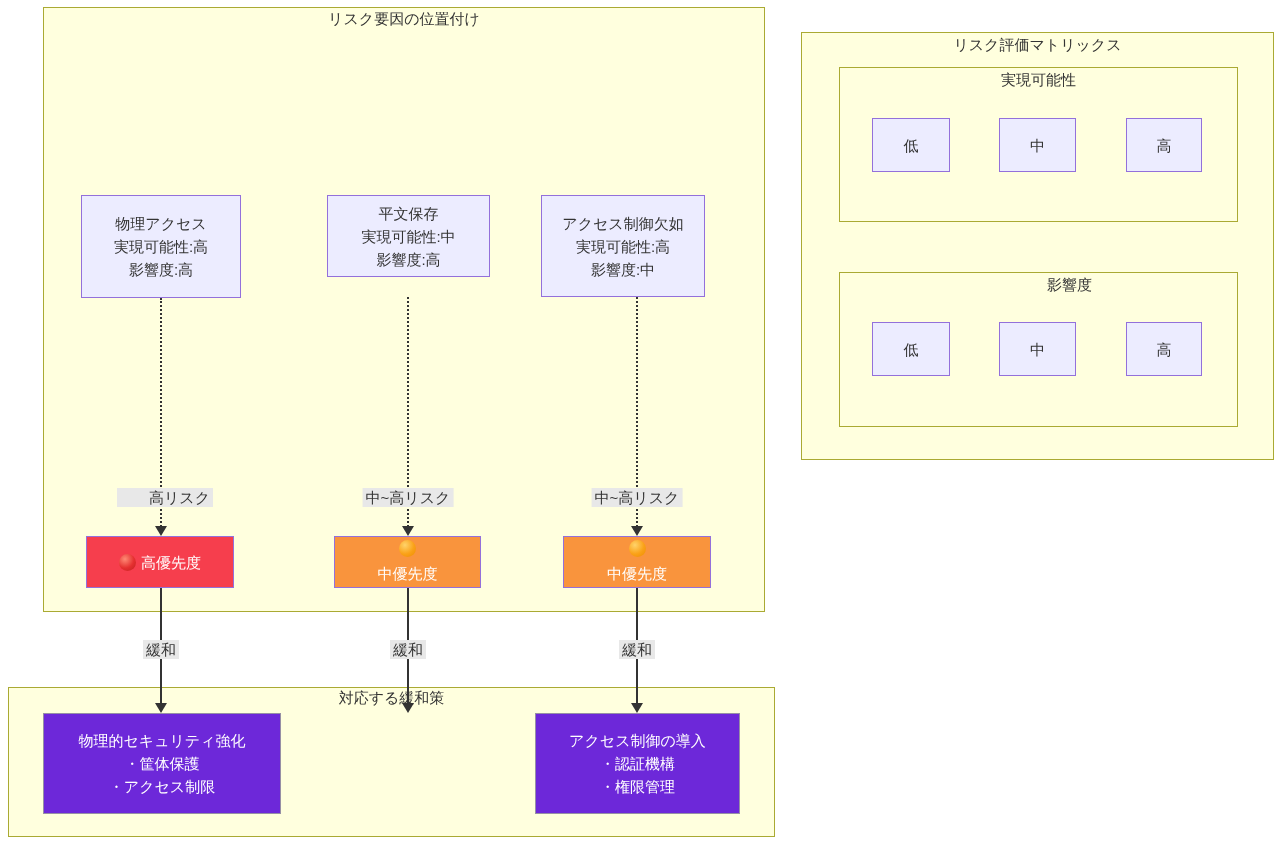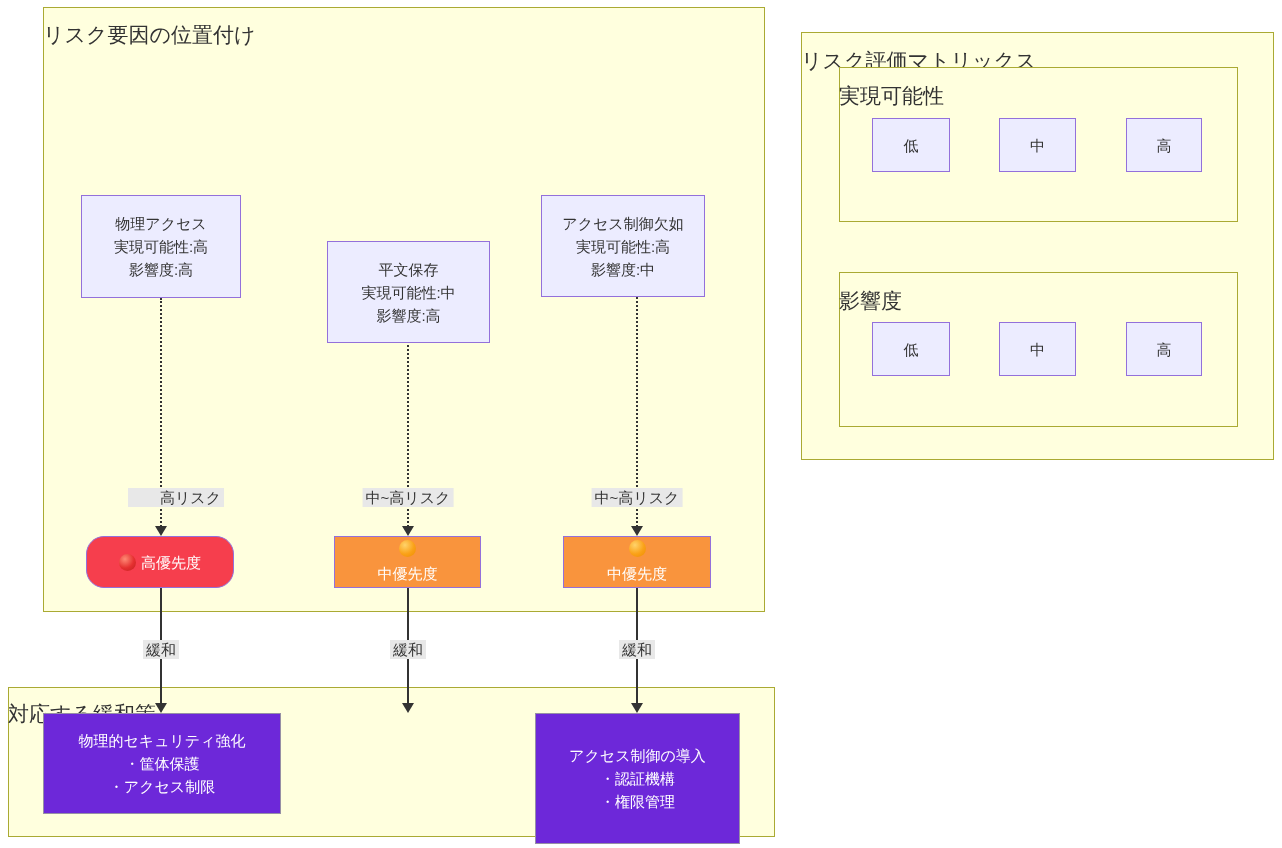--- a/index.html
+++ b/index.html
@@ -4,21 +4,21 @@
 <style>
   html,body{margin:0;padding:0;background:#ffffff;}
   .stage{
     position:relative;width:1282px;height:848px;background:#ffffff;overflow:hidden;
     font-family:"Liberation Sans","DejaVu Sans",sans-serif;color:#333333;
   }
   .container{
     position:absolute;background:#ffffde;border:1px solid #aaaa33;box-sizing:border-box;
   }
   .ctitle{
-    position:absolute;font-size:21px;color:#333333;white-space:nowrap;margin-top:11px;
+    position:absolute;text-align:center;font-size:15px;color:#333333;white-space:nowrap;
   }
   .node{
     position:absolute;box-sizing:border-box;display:flex;flex-direction:column;
     align-items:center;justify-content:center;text-align:center;
     font-size:15px;line-height:23px;
   }
   .lavender{background:#ececff;border:1px solid #9370db;color:#333333;}
   .priority{
     flex-direction:row;gap:5px;color:#ffffff;border:1.5px solid #9370db;font-size:15px;
   }
@@ -65,21 +65,21 @@
   <div class="container" style="left:839px;top:272px;width:399px;height:155px;"></div>
   <div class="ctitle" style="left:839px;top:276px;width:461px;">影響度</div>
 
   <div class="vdotted" style="left:160px;top:298px;height:229px;"></div>
   <div class="vdotted" style="left:407px;top:297px;height:230px;"></div>
   <div class="vdotted" style="left:636px;top:297px;height:230px;"></div>
   <div class="arrowhead" style="left:155px;top:526px;"></div>
   <div class="arrowhead" style="left:402px;top:526px;"></div>
   <div class="arrowhead" style="left:631px;top:526px;"></div>
 
-  <div class="elabel" style="left:176px;top:488px;padding-left:32px;">高リスク</div>
+  <div class="elabel" style="left:165px;top:488px;padding-left:32px;">高リスク</div>
   <div class="elabel" style="left:408px;top:488px;">中~高リスク</div>
   <div class="elabel" style="left:637px;top:488px;">中~高リスク</div>
 
   <div class="vsolid" style="left:160px;top:588px;height:116px;"></div>
   <div class="vsolid" style="left:407px;top:588px;height:116px;"></div>
   <div class="vsolid" style="left:636px;top:588px;height:116px;"></div>
   <div class="arrowhead" style="left:155px;top:703px;"></div>
   <div class="arrowhead" style="left:402px;top:703px;"></div>
   <div class="arrowhead" style="left:631px;top:703px;"></div>
 
@@ -87,50 +87,50 @@
   <div class="elabel" style="left:408px;top:640px;">緩和</div>
   <div class="elabel" style="left:637px;top:640px;">緩和</div>
 
   <div class="ctitle" style="left:8px;top:689px;width:767px;">対応する緩和策</div>
 
   <div class="node lavender" style="left:81px;top:195px;width:160px;height:103px;">
     <div>物理アクセス</div>
     <div>実現可能性:高</div>
     <div>影響度:高</div>
   </div>
-  <div class="node lavender" style="left:327px;top:195px;width:163px;height:102px;margin-top:46px;">
+  <div class="node lavender" style="left:327px;top:195px;width:163px;height:82px;">
     <div>平文保存</div>
     <div>実現可能性:中</div>
     <div>影響度:高</div>
   </div>
   <div class="node lavender" style="left:541px;top:195px;width:164px;height:102px;">
     <div>アクセス制御欠如</div>
     <div>実現可能性:高</div>
     <div>影響度:中</div>
   </div>
 
-  <div class="node priority prio-high" style="left:86px;top:536px;width:148px;height:52px;border-radius:18px;">
+  <div class="node priority prio-high" style="left:86px;top:536px;width:148px;height:52px;">
     <span class="circle-icon circle-red"></span>
     <span>高優先度</span>
   </div>
   <div class="node priority prio-med" style="left:334px;top:536px;width:147px;height:52px;">
     <span class="circle-icon circle-orange"></span>
     <span>中優先度</span>
   </div>
   <div class="node priority prio-med" style="left:563px;top:536px;width:148px;height:52px;">
     <span class="circle-icon circle-orange"></span>
     <span>中優先度</span>
   </div>
 
   <div class="node green" style="left:43px;top:713px;width:238px;height:101px;">
     <div>物理的セキュリティ強化</div>
     <div>・筐体保護</div>
     <div>・アクセス制限</div>
   </div>
-  <div class="node green" style="left:535px;top:713px;width:205px;height:131px;">
+  <div class="node green" style="left:535px;top:713px;width:205px;height:101px;">
     <div>アクセス制御の導入</div>
     <div>・認証機構</div>
     <div>・権限管理</div>
   </div>
 
   <div class="node lavender" style="left:872px;top:118px;width:78px;height:54px;">
     <div>低</div>
   </div>
   <div class="node lavender" style="left:999px;top:118px;width:77px;height:54px;">
     <div>中</div>

